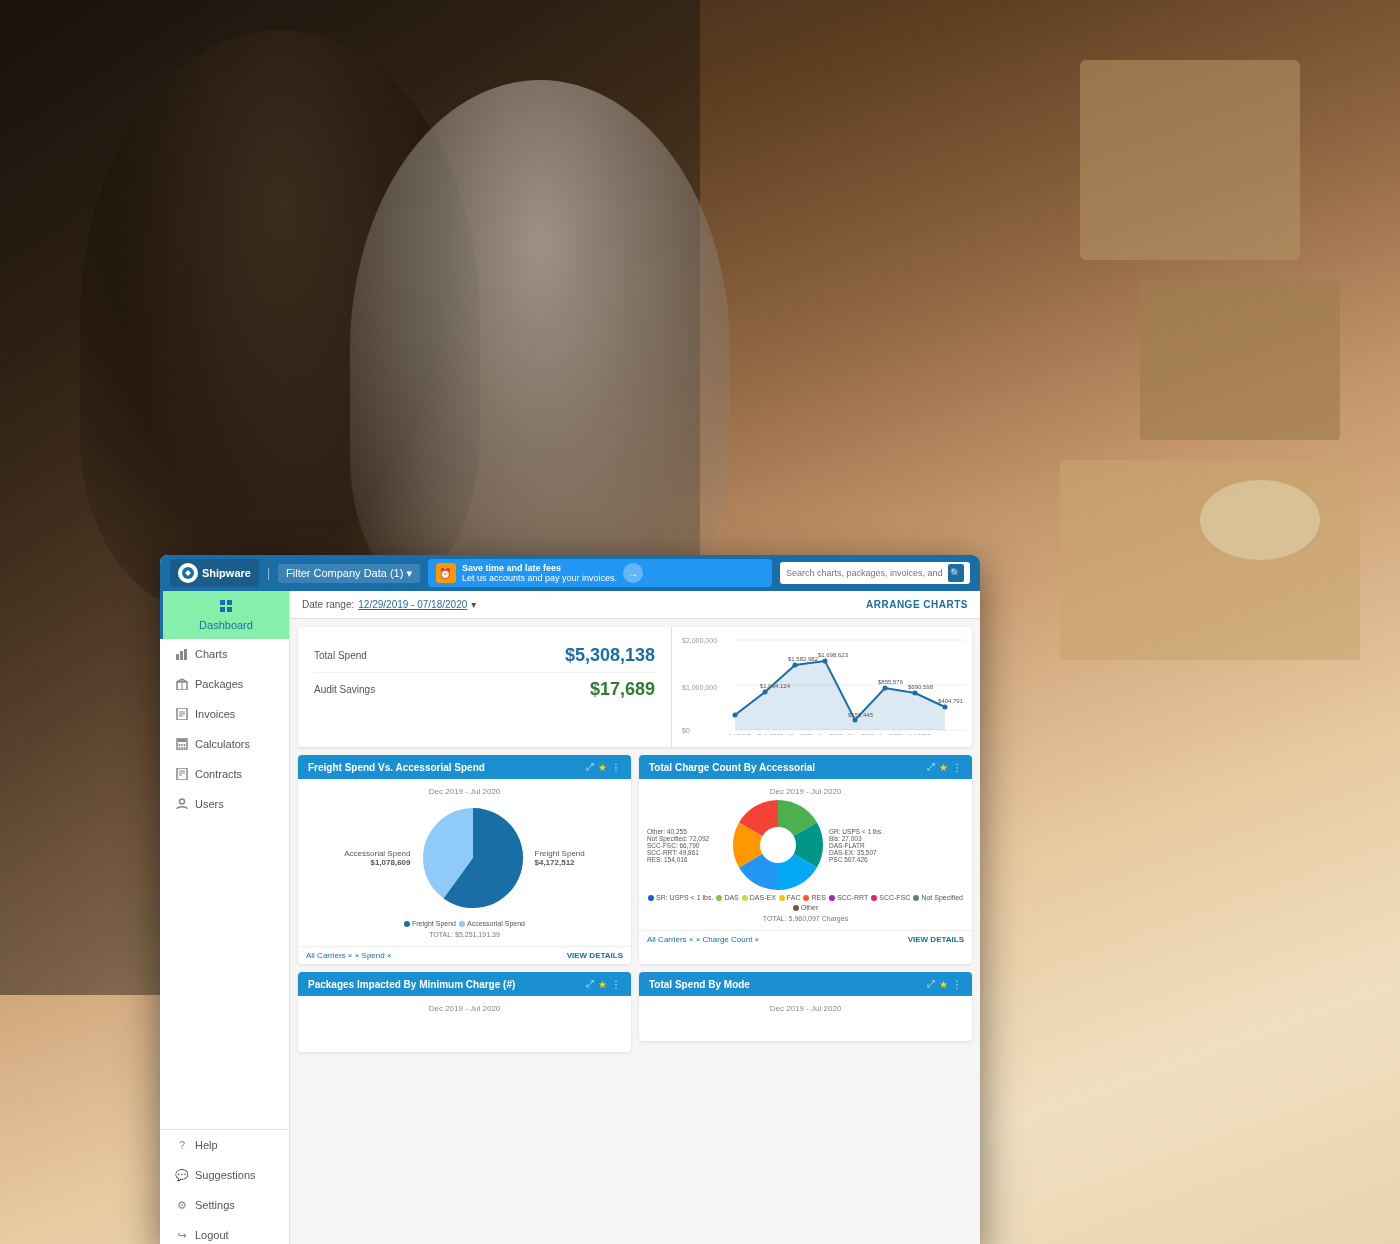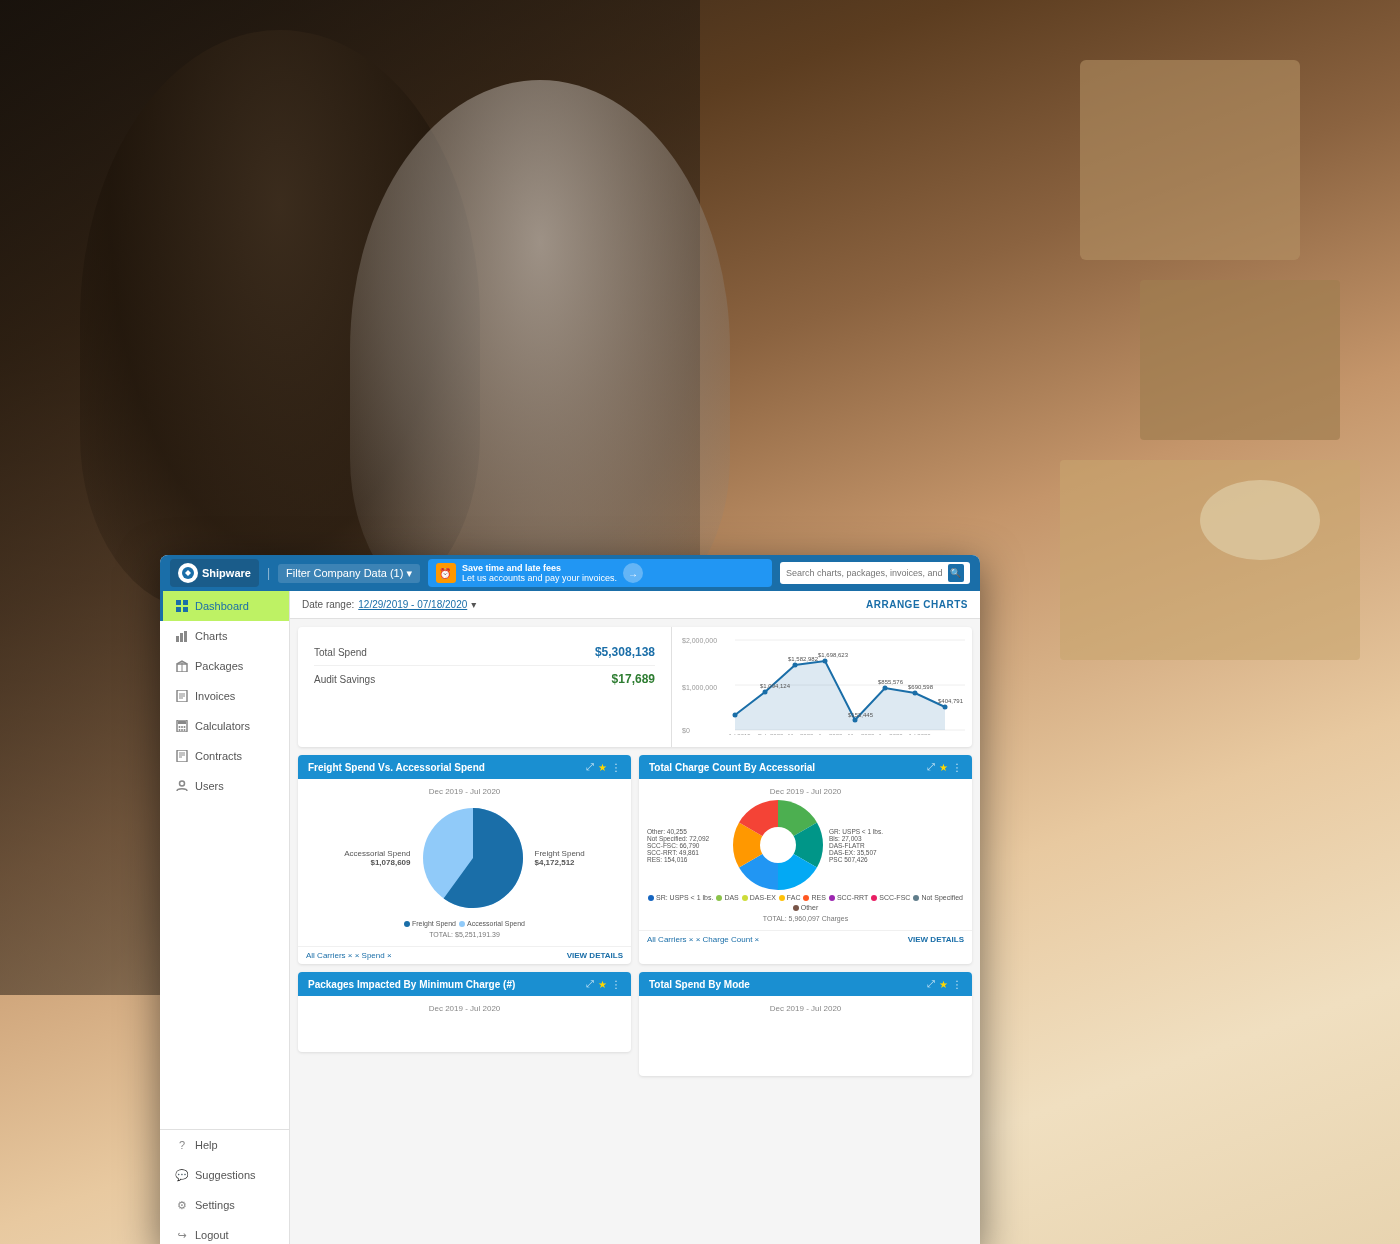--- a/index.html
+++ b/index.html
@@ -189,21 +189,22 @@
       padding: 8px 12px;
       cursor: pointer;
       font-size: 11px;
       color: #555;
       border-left: 3px solid transparent;
     }
 
     .sidebar-item.active {
       color: #1a6ea8;
       border-left-color: #1a6ea8;
-      background: #bef264;
+      background: #86efac;
+      flex-direction: column;
     }
 
     .sidebar-icon {
       width: 14px;
       height: 14px;
       display: flex;
       align-items: center;
       justify-content: center;
       font-size: 11px;
       color: #888;
@@ -286,21 +287,21 @@
     .kpi-row:last-child {
       border-bottom: none;
     }
 
     .kpi-label {
       font-size: 10px;
       color: #555;
     }
 
     .kpi-value {
-      font-size: 12px;
+      font-size: 18px;
       font-weight: bold;
       color: #1a6ea8;
     }
 
     .kpi-value-green {
       color: #2e7d32;
     }
 
     .kpi-link {
       color: #1a6ea8;
@@ -799,21 +800,21 @@
               <span class="chart-action-icon">⤢</span>
               <span class="chart-action-star">★</span>
               <span class="chart-action-icon">⋮</span>
             </div>
           </div>
           <div class="chart-body">
             <div class="chart-subtitle">Dec 2019 - Jul 2020</div>
           </div>
         </div>
 
-        <div class="chart-card" style="height:104px;">
+        <div class="chart-card" style="height:69px;">
           <div class="chart-card-header">
             <span class="chart-card-title">Total Spend By Mode</span>
             <div class="chart-card-actions">
               <span class="chart-action-icon">⤢</span>
               <span class="chart-action-star">★</span>
               <span class="chart-action-icon">⋮</span>
             </div>
           </div>
           <div class="chart-body">
             <div class="chart-subtitle">Dec 2019 - Jul 2020</div>

